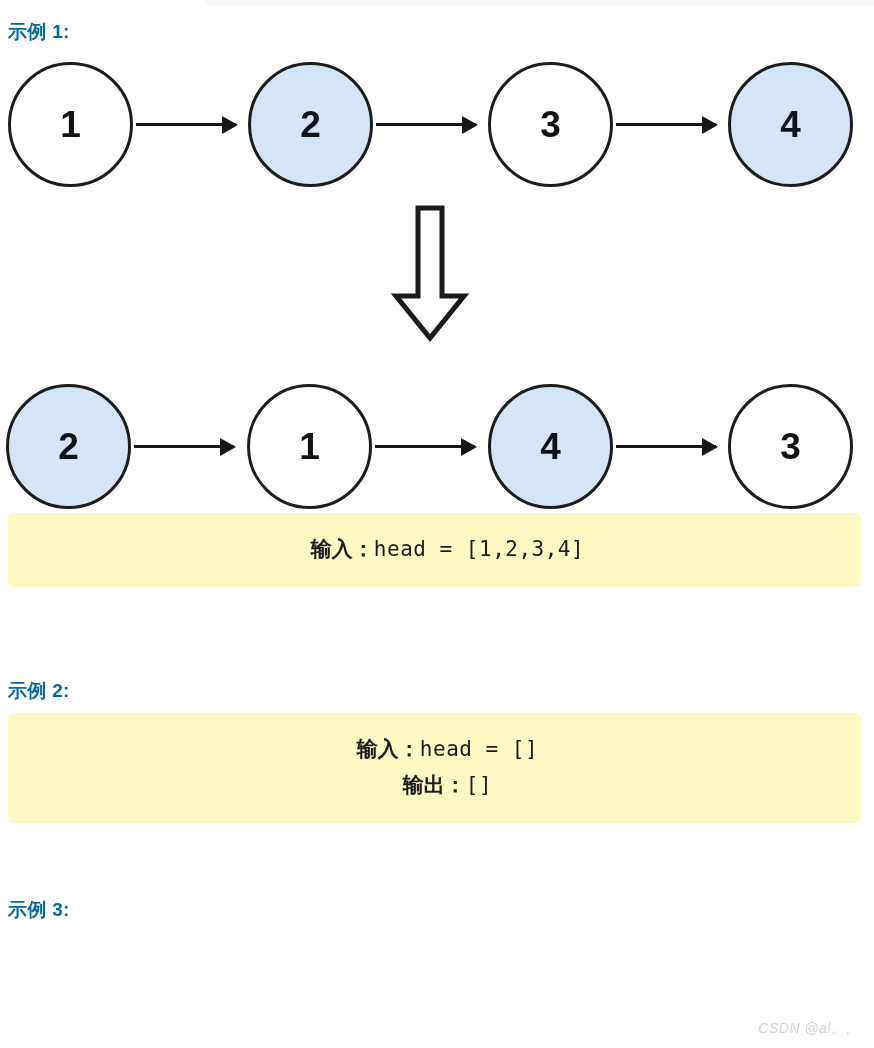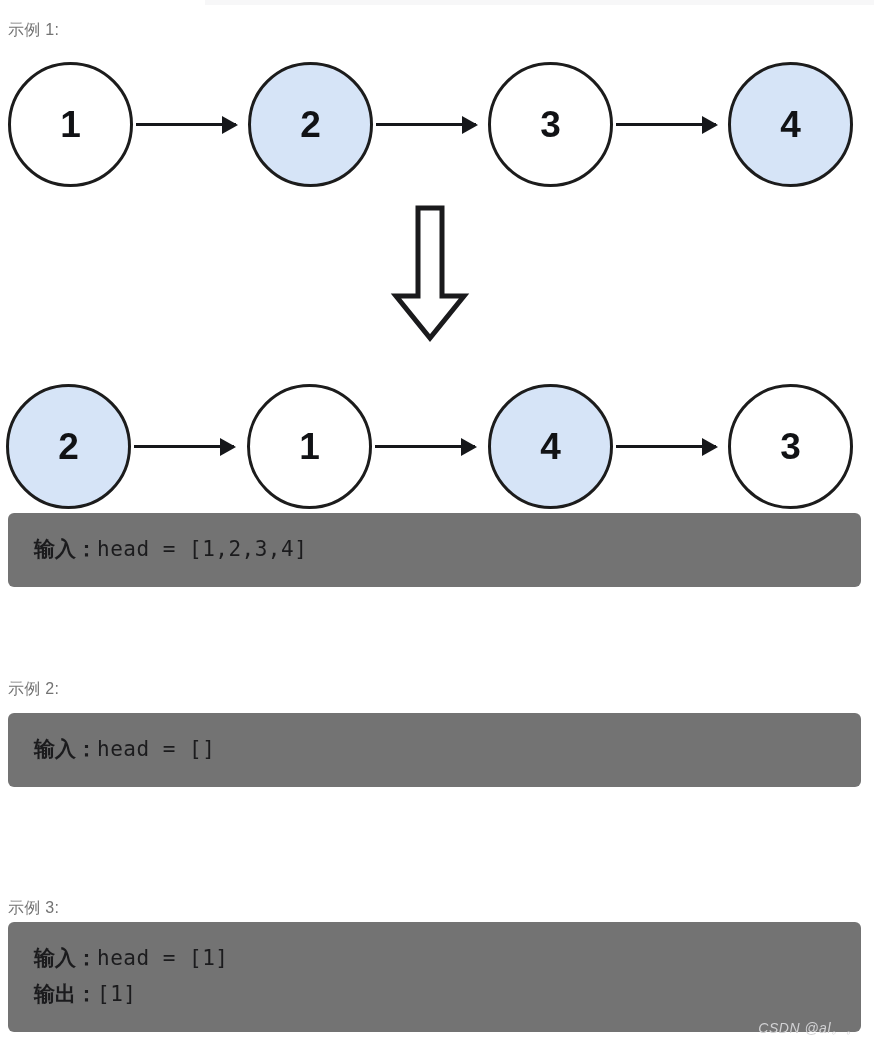--- a/index.html
+++ b/index.html
@@ -26,24 +26,24 @@
   .top-band {
     position: absolute;
     left: 205px;
     top: 0;
     width: 669px;
     height: 5px;
     background: #f7f7f8;
   }
 
   .section-heading {
-    font-size: 16px;
-    font-weight: normal;
+    font-size: 19px;
+    font-weight: bold;
     letter-spacing: 0.3px;
-    color: #737373;
+    color: #0369a1;
     line-height: 1;
   }
 
   
   .diagram {
     position: absolute;
     left: 0;
     top: 52px;
     width: 874px;
     height: 455px;
@@ -115,23 +115,24 @@
     top: 152px;
     width: 100px;
     height: 140px;
   }
 
   
   .code-block {
     position: absolute;
     left: 8px;
     width: 853px;
-    background: #737373;
+    background: #fef9c3;
     border-radius: 6px;
     padding: 18px 0 20px 26px;
+    text-align: center;
   }
   .code-line {
     font-size: 21px;
     line-height: 36px;
     white-space: pre;
     color: #1b1b1d;
   }
   .code-line .lbl {
     font-family: "Liberation Sans", "DejaVu Sans", sans-serif;
     font-weight: bold;
@@ -193,23 +194,20 @@
   </div>
 
   <div class="code-block" style="top:513px;">
     <div class="code-line"><span class="lbl">输入：</span><span class="mono">head = [1,2,3,4]</span></div>
   </div>
 
   <div class="section-heading" style="left:8px; top:681px; position:absolute;">示例 2:</div>
 
   <div class="code-block" style="top:713px;">
     <div class="code-line"><span class="lbl">输入：</span><span class="mono">head = []</span></div>
+    <div class="code-line"><span class="lbl">输出：</span><span class="mono">[]</span></div>
   </div>
 
   <div class="section-heading" style="left:8px; top:872px; position:absolute;margin-top:28px;">示例 3:</div>
 
-  <div class="code-block" style="top:922px;">
-    <div class="code-line"><span class="lbl">输入：</span><span class="mono">head = [1]</span></div>
-    <div class="code-line"><span class="lbl">输出：</span><span class="mono">[1]</span></div>
-  </div>
 
   <div class="watermark">CSDN @al。。</div>
 </div>
 
 </body></html>

